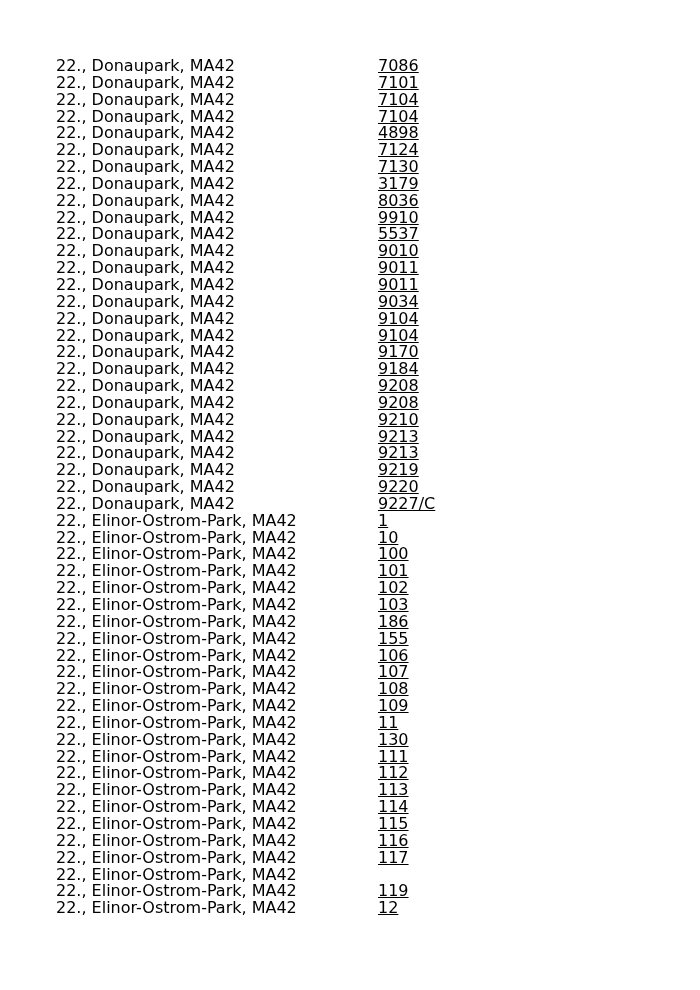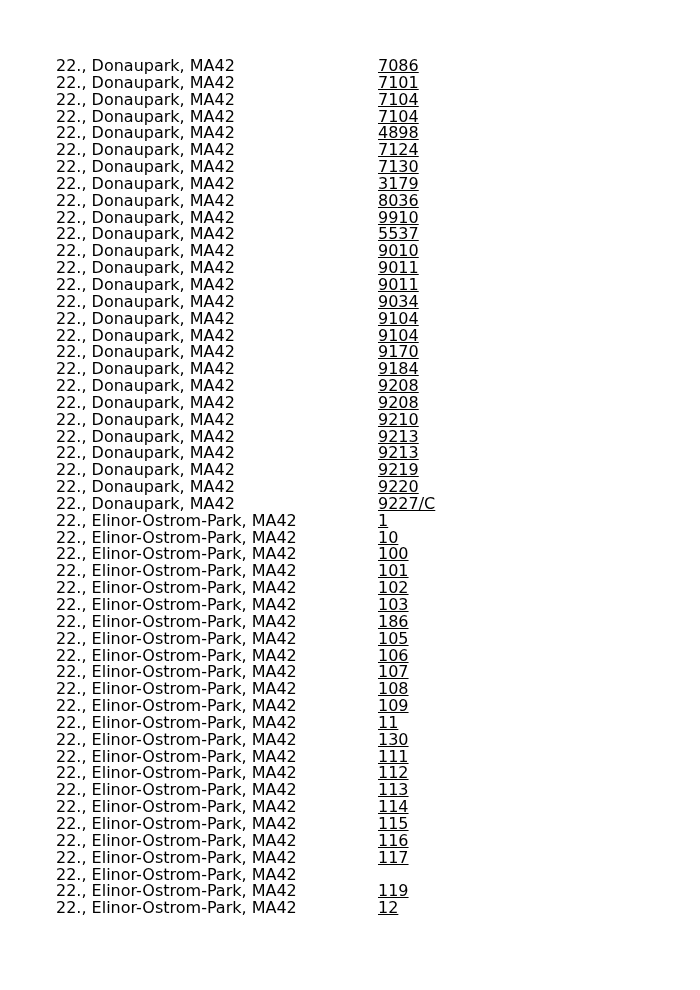--- a/index.html
+++ b/index.html
@@ -176,21 +176,21 @@
       <div class="row">
         <div class="col-location">22., Elinor-Ostrom-Park, MA42</div>
         <div class="col-code">103</div>
       </div>
       <div class="row">
         <div class="col-location">22., Elinor-Ostrom-Park, MA42</div>
         <div class="col-code">186</div>
       </div>
       <div class="row">
         <div class="col-location">22., Elinor-Ostrom-Park, MA42</div>
-        <div class="col-code">105</div>
+        <div class="col-code">155</div>
       </div>
       <div class="row">
         <div class="col-location">22., Elinor-Ostrom-Park, MA42</div>
         <div class="col-code">106</div>
       </div>
       <div class="row">
         <div class="col-location">22., Elinor-Ostrom-Park, MA42</div>
         <div class="col-code">107</div>
       </div>
       <div class="row">

